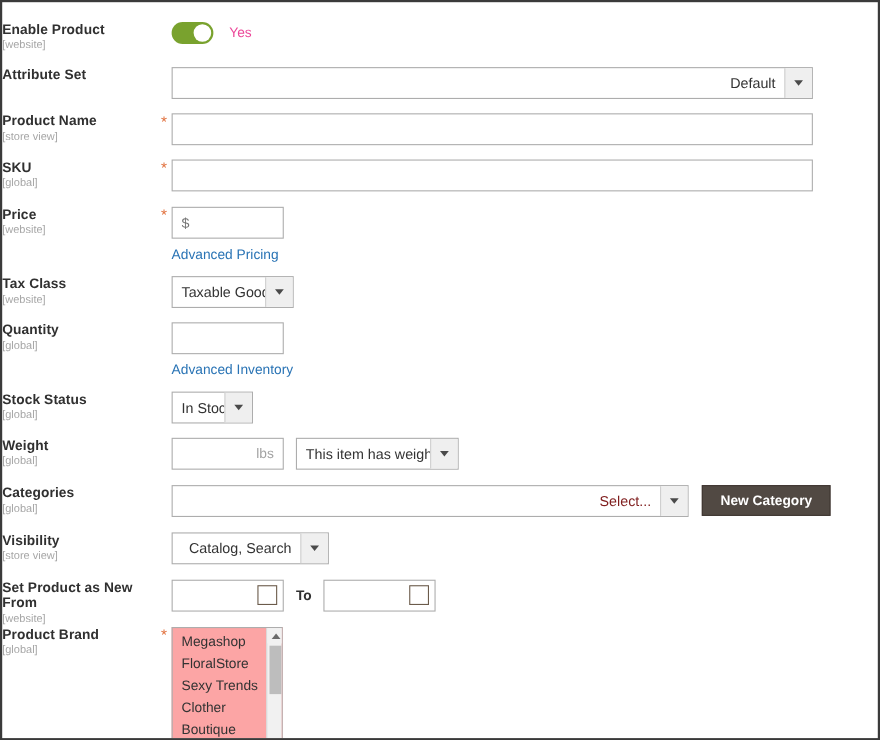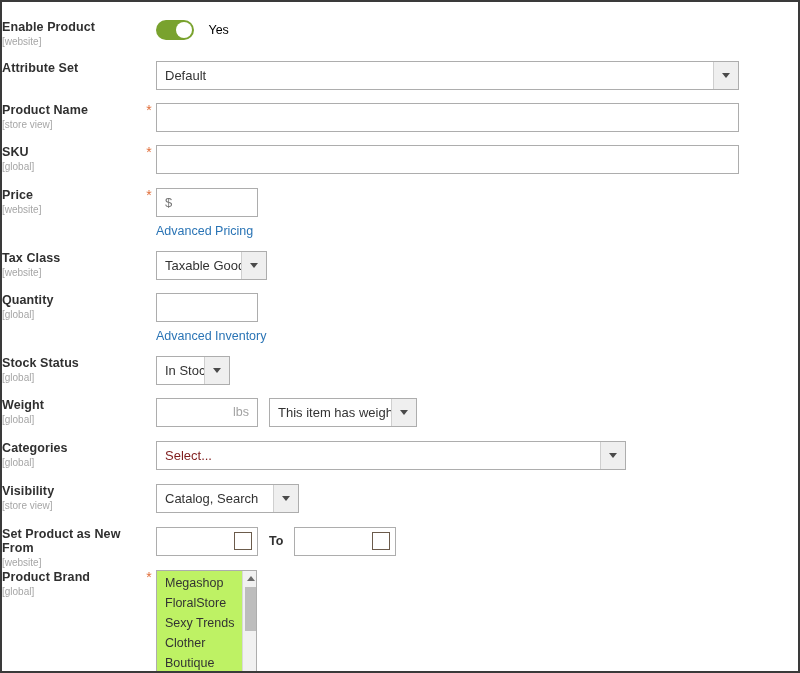--- a/index.html
+++ b/index.html
@@ -91,20 +91,21 @@
   }
 
   
   .sel {
     display: inline-flex;
     height: 29px;
     box-sizing: border-box;
     border: 1px solid #adadad;
     background: #ffffff;
     align-items: stretch;
+    text-align: right;
   }
   .sel-text {
     flex: 1 1 auto;
     font-size: 13px;
     color: #333333;
     line-height: 27px;
     padding: 0 8px;
     white-space: nowrap;
     overflow: hidden;
   }
@@ -142,21 +143,21 @@
     width: 16px;
     height: 16px;
     border-radius: 50%;
     background: #ffffff;
   }
   .toggle-label {
     display: inline-block;
     vertical-align: middle;
     margin-left: 10px;
     font-size: 12.5px;
-    color: #000000;
+    color: #ec4899;
     font-weight: normal;
   }
 
   .link {
     display: block;
     margin-top: 7px;
     font-size: 12.5px;
     color: #2a74b5;
     text-decoration: none;
     cursor: pointer;
@@ -193,21 +194,21 @@
     height: 10px;
     background: #dcdcdc;
     margin: 1px 1px 0 1px;
   }
 
   
   .multi {
     width: 101px;
     box-sizing: border-box;
     border: 1px solid #adadad;
-    background: #bef264;
+    background: #fca5a5;
     display: flex;
     height: 102px;
     overflow: hidden;
   }
   .multi-list {
     flex: 1 1 auto;
     padding-top: 2px;
   }
   .multi-opt {
     font-size: 12.5px;
@@ -390,20 +391,21 @@
       <div class="label-scope">[global]</div>
     </div>
     <div class="req empty">*</div>
     <div class="field-col" style="display:flex; gap:12px;">
       <div class="sel" style="width:470px;">
         <div class="sel-text ph">Select...</div>
         <div class="sel-btn">
             <span class="caret"></span>
           </div>
       </div>
+      <button class="btn-primary">New Category</button>
     </div>
   </div>
 
   <div class="row" style="top:482px;">
     <div class="label-col">
       <div class="label-main">Visibility</div>
       <div class="label-scope">[store view]</div>
     </div>
     <div class="req empty">*</div>
     <div class="field-col">

